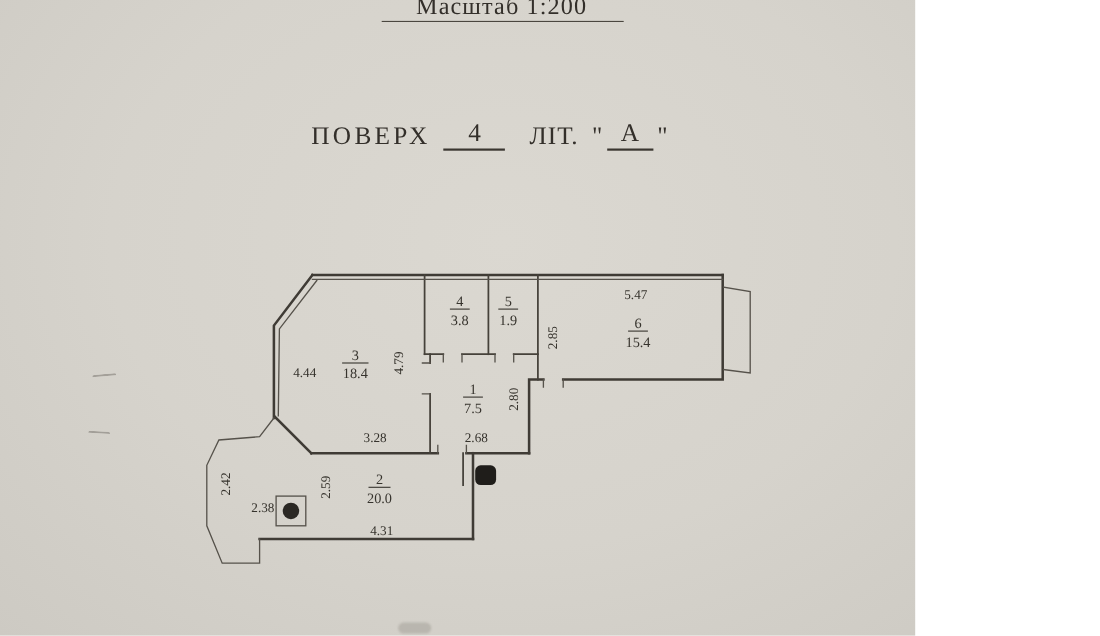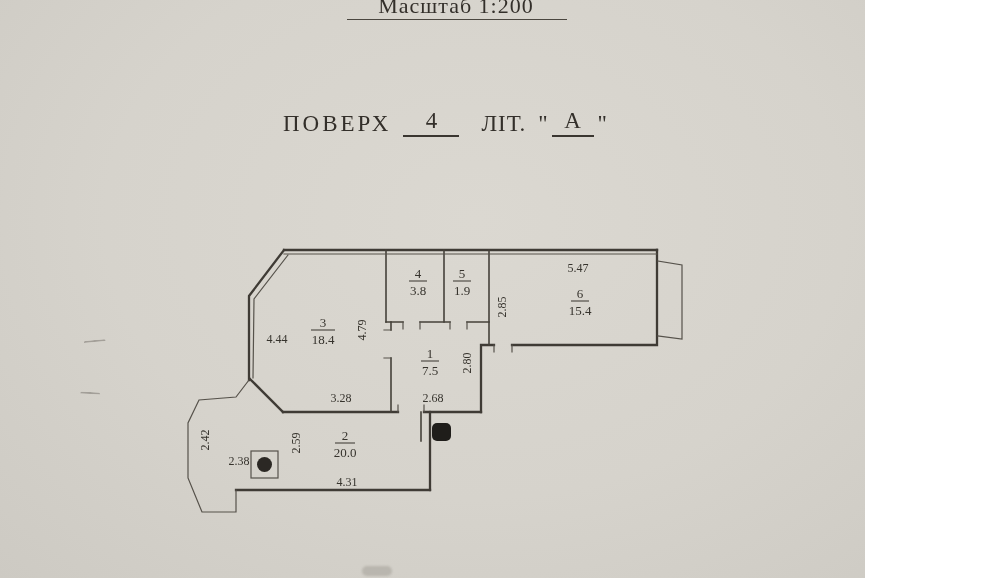--- a/index.html
+++ b/index.html
@@ -3,21 +3,20 @@
 <meta charset="utf-8">
 <style>
   html,body{margin:0;padding:0;}
   .page{
     position:relative;
     width:832px;height:578px;
     overflow:hidden;
     background:radial-gradient(ellipse at 55% 38%, #dbd8d1 0%, #d6d3cc 55%, #cdcac3 100%);
     font-family:"Liberation Serif", serif;
     color:#34312c;
-    padding-left:33px;
   }
   .scale-text{
     position:absolute;left:340px;top:-7px;width:232px;
     text-align:center;font-size:22px;letter-spacing:1px;color:#332f2a;
   }
   .scale-underline{
     position:absolute;left:347px;top:19px;width:220px;height:0;
     border-top:1.5px solid #4a463f;
   }
   .floor-row{

